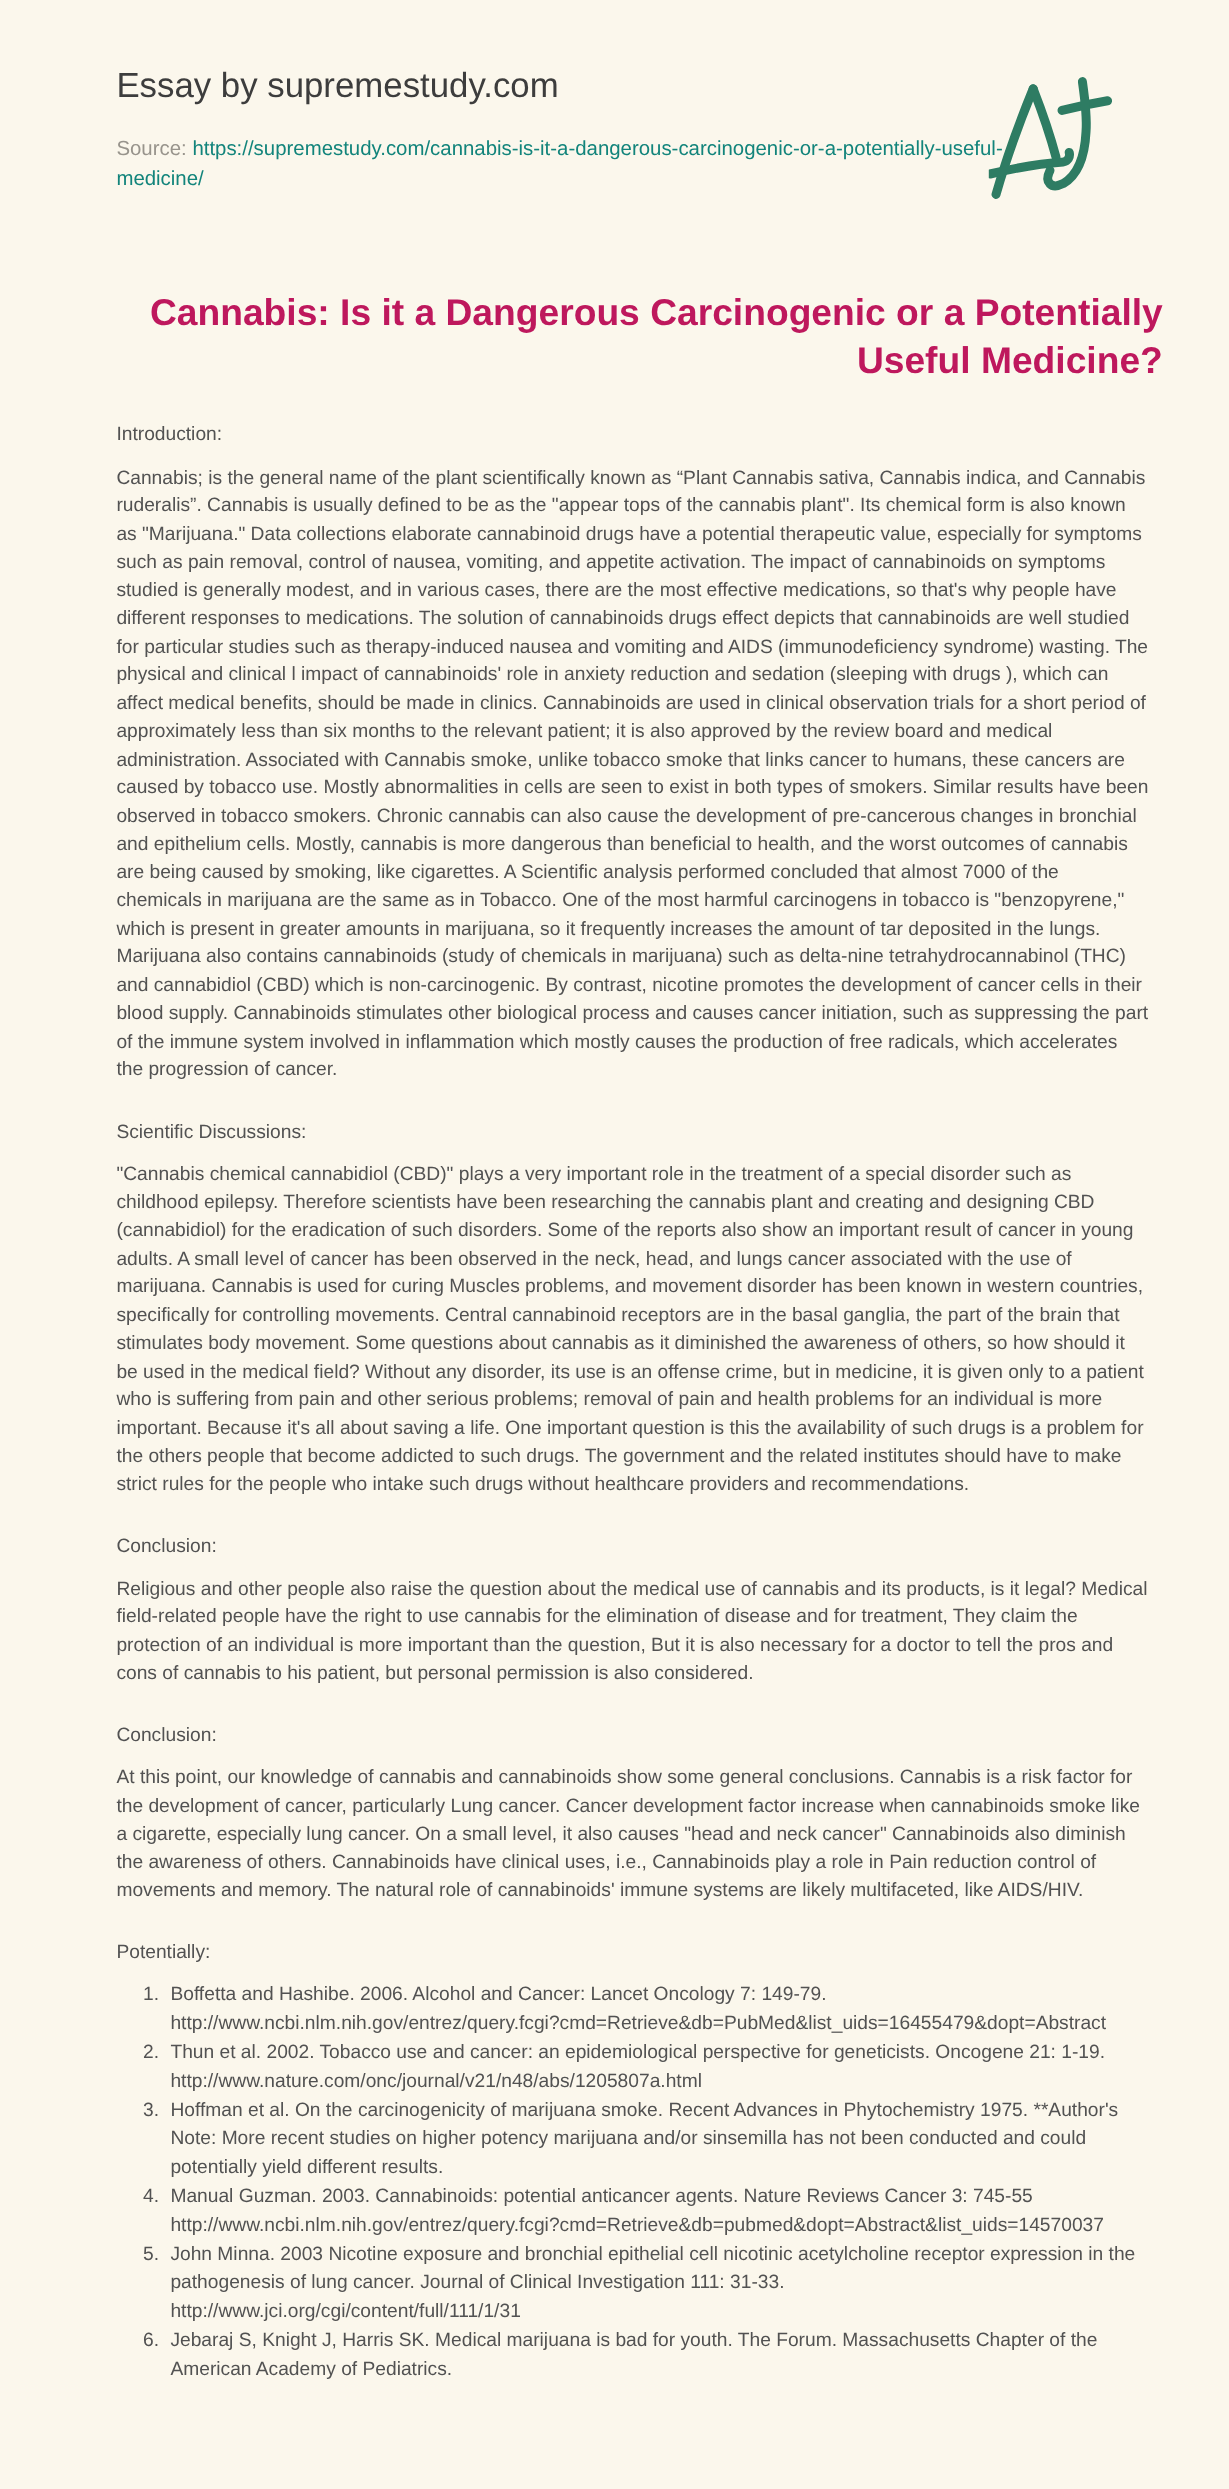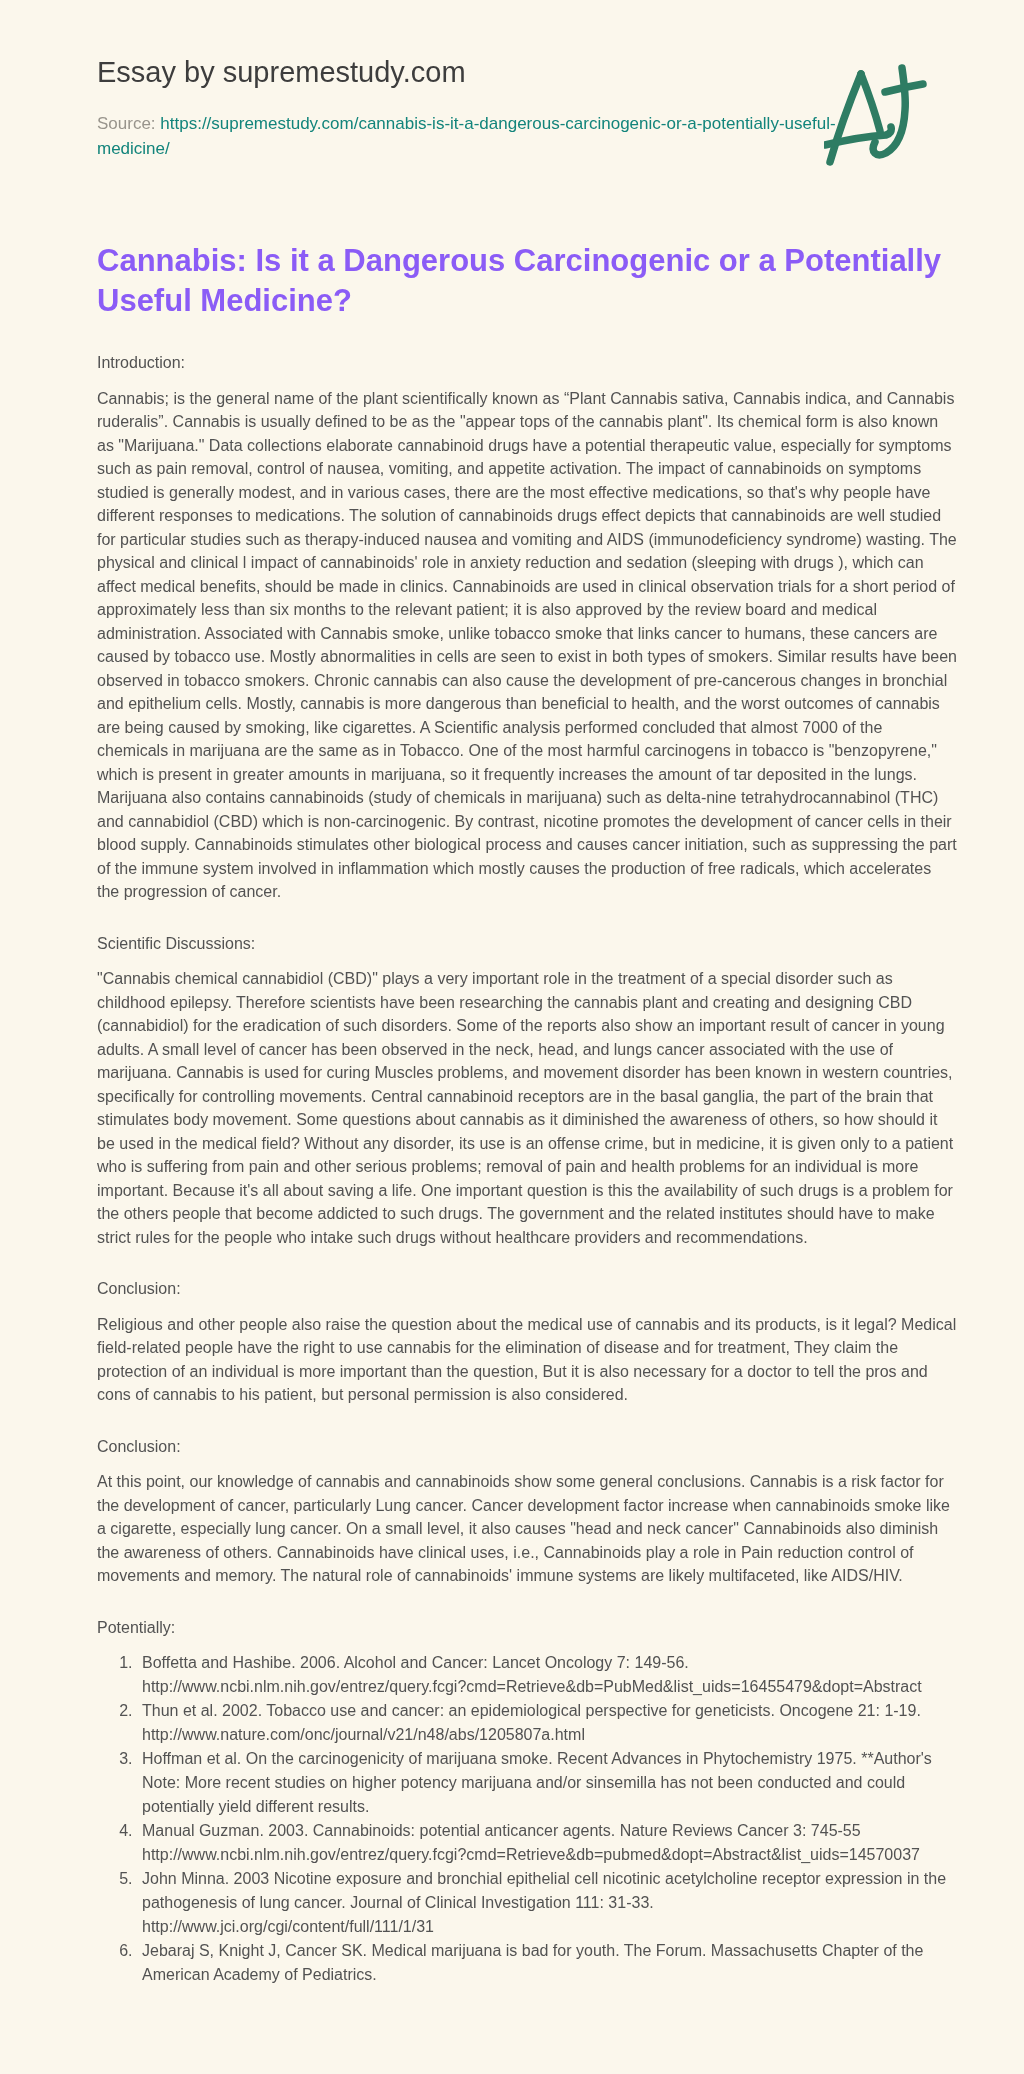--- a/index.html
+++ b/index.html
@@ -45,23 +45,24 @@
     left: 824px;
     width: 120px;
     height: 115px;
   }
 
   
   .essay-title {
     font-size: 31px;
     line-height: 40px;
     font-weight: bold;
-    color: #8b5cf6;
+    color: #be185d;
     margin: 80px 0 30px 0;
     max-width: 872px;
+    text-align: right;
   }
   .sec-h {
     font-size: 16px;
     line-height: 23.5px;
     margin: 0 0 12px 0;
   }
   .sec-b {
     font-size: 16px;
     line-height: 23.5px;
     margin: 0 12px 28px 0;
@@ -125,24 +126,24 @@
       </section>
 
       <section>
         <p class="sec-h">Conclusion:</p>
         <p class="sec-b">At this point, our knowledge of cannabis and cannabinoids show some general conclusions. Cannabis is a risk factor for the development of cancer, particularly Lung cancer. Cancer development factor increase when cannabinoids smoke like a cigarette, especially lung cancer. On a small level, it also causes "head and neck cancer" Cannabinoids also diminish the awareness of others. Cannabinoids have clinical uses, i.e., Cannabinoids play a role in Pain reduction control of movements and memory. The natural role of cannabinoids' immune systems are likely multifaceted, like AIDS/HIV.</p>
       </section>
 
       <section>
         <p class="sec-h">Potentially:</p>
         <ol class="refs">
-          <li><span>Boffetta and Hashibe. 2006. Alcohol and Cancer: Lancet Oncology 7: 149-56.</span><span class="ref-url">http://www.ncbi.nlm.nih.gov/entrez/query.fcgi?cmd=Retrieve&amp;db=PubMed&amp;list_uids=16455479&amp;dopt=Abstract</span></li>
+          <li><span>Boffetta and Hashibe. 2006. Alcohol and Cancer: Lancet Oncology 7: 149-79.</span><span class="ref-url">http://www.ncbi.nlm.nih.gov/entrez/query.fcgi?cmd=Retrieve&amp;db=PubMed&amp;list_uids=16455479&amp;dopt=Abstract</span></li>
           <li><span>Thun et al. 2002. Tobacco use and cancer: an epidemiological perspective for geneticists. Oncogene 21: 1-19.</span><span class="ref-url">http://www.nature.com/onc/journal/v21/n48/abs/1205807a.html</span></li>
           <li><span>Hoffman et al. On the carcinogenicity of marijuana smoke. Recent Advances in Phytochemistry 1975. **Author's Note: More recent studies on higher potency marijuana and/or sinsemilla has not been conducted and could potentially yield different results.</span><span class="ref-url"></span></li>
           <li><span>Manual Guzman. 2003. Cannabinoids: potential anticancer agents. Nature Reviews Cancer 3: 745-55</span><span class="ref-url">http://www.ncbi.nlm.nih.gov/entrez/query.fcgi?cmd=Retrieve&amp;db=pubmed&amp;dopt=Abstract&amp;list_uids=14570037</span></li>
           <li><span>John Minna. 2003 Nicotine exposure and bronchial epithelial cell nicotinic acetylcholine receptor expression in the pathogenesis of lung cancer. Journal of Clinical Investigation 111: 31-33.</span><span class="ref-url">http://www.jci.org/cgi/content/full/111/1/31</span></li>
-          <li><span>Jebaraj S, Knight J, Cancer SK. Medical marijuana is bad for youth. The Forum. Massachusetts Chapter of the American Academy of Pediatrics.</span><span class="ref-url"></span></li>
+          <li><span>Jebaraj S, Knight J, Harris SK. Medical marijuana is bad for youth. The Forum. Massachusetts Chapter of the American Academy of Pediatrics.</span><span class="ref-url"></span></li>
         </ol>
       </section>
 
     </main>
   </div>
 </div>
 
 </body></html>

